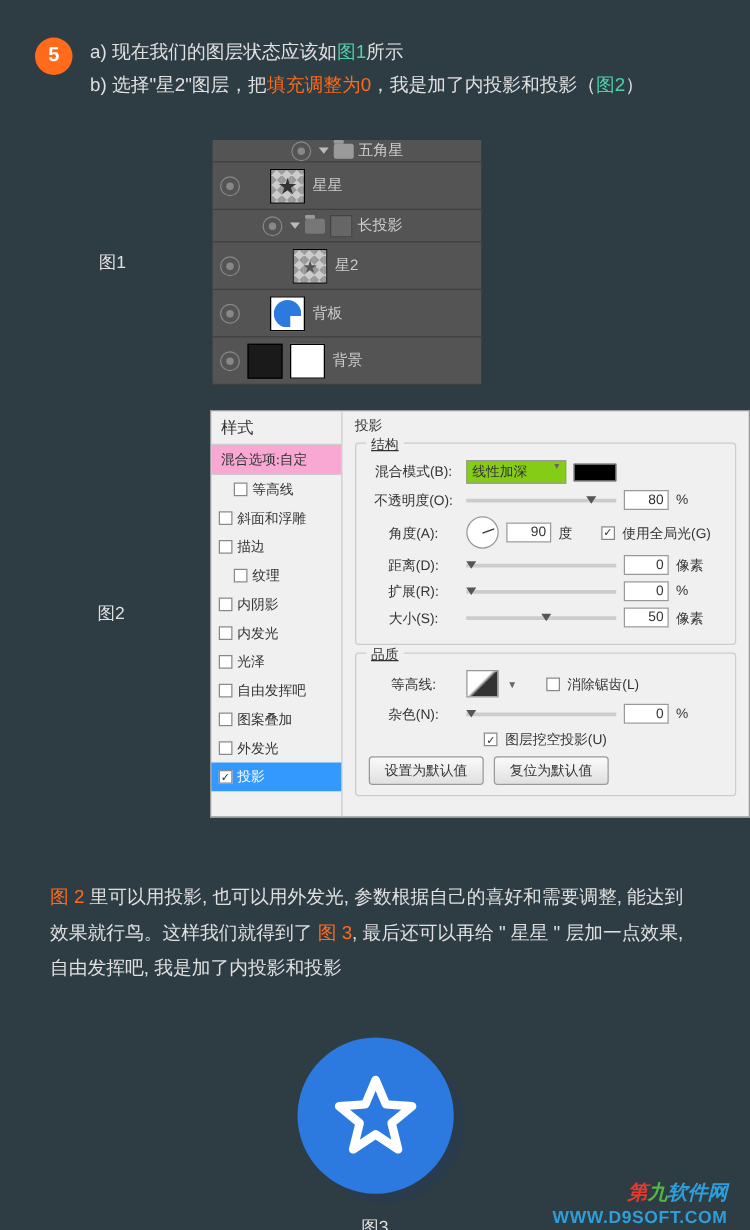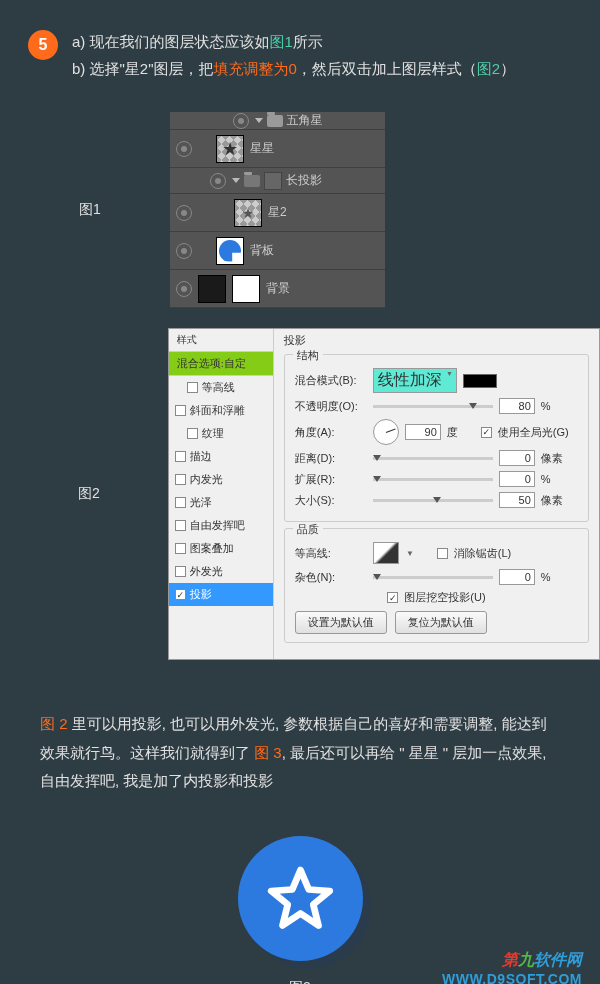--- a/index.html
+++ b/index.html
@@ -126,25 +126,25 @@
       color: #333;
       border: 1px solid #999;
     }
     .dialog-left {
       width: 105px;
       border-right: 1px solid #ccc;
     }
     .dialog-left-hdr {
       padding: 4px 8px;
       border-bottom: 1px solid #ccc;
-      font-size: 10px;
+      font-size: 13px;
     }
     .dialog-left-sub {
       padding: 4px 8px;
-      background: #84cc16;
+      background: #f9a8d4;
       border-bottom: 1px solid #ccc;
       font-family: Liberation Serif, serif;
     }
     .dialog-left-item {
       padding: 4px 6px;
       display: flex;
       align-items: center;
       gap: 4px;
     }
     .dialog-left-item.sel {
@@ -173,37 +173,38 @@
       padding: 8px 10px;
       position: relative;
     }
     .fieldset-title {
       position: absolute;
       top: -7px;
       left: 8px;
       background: #f0f0f0;
       padding: 0 4px;
       font-size: 11px;
+      text-decoration: underline;
     }
     .form-row {
       display: flex;
       align-items: center;
       margin: 5px 0;
       gap: 6px;
     }
     .form-label {
       width: 72px;
-      text-align: left;
+      text-align: center;
       font-size: 11px;
     }
     .dropdown {
       border: 1px solid #999;
-      background: #5eead4;
+      background: #84cc16;
       padding: 1px 14px 1px 4px;
-      font-size: 16px;
+      font-size: 11px;
       position: relative;
       min-width: 80px;
     }
     .dropdown::after {
       content:'▼';position:absolute;right:3px;top:1px;font-size:7px;color:#666;
     }
     .slider {
       flex: 1;
       height: 3px;
       background: #ccc;
@@ -278,21 +279,21 @@
 
 <div class="page-wrap">
 
   <div class="step-badge">5</div>
 
   <div class="top-text">
     <div>
       <span>a) 现在我们的图层状态应该如</span><span class="hl-green">图1</span><span>所示</span>
     </div>
     <div>
-      <span>b) 选择"星2"图层，把</span><span class="hl-orange">填充调整为0</span><span>，然后双击加上图层样式（</span><span class="hl-green">图2</span><span>）</span>
+      <span>b) 选择"星2"图层，把</span><span class="hl-orange">填充调整为0</span><span>，我是加了内投影和投影（</span><span class="hl-green">图2</span><span>）</span>
     </div>
   </div>
 
   <div class="fig-row" style="padding-left:30px">
     <div class="fig-label">图1</div>
     <div class="layers-panel">
       <div class="layer-row group">
         <span class="eye"></span>
         <span class="tri"></span>
         <span class="folder-icon"></span>
@@ -345,27 +346,31 @@
         <div class="dialog-left-hdr">样式</div>
         <div class="dialog-left-sub">混合选项:自定</div>
         <div class="dialog-left-item" style="padding-left:18px">
             <span class="cb"></span>
             <span>等高线</span>
           </div>
         <div class="dialog-left-item">
             <span class="cb"></span>
             <span>斜面和浮雕</span>
           </div>
+        <div class="dialog-left-item">
+            <span class="cb"></span>
+            <span>描边</span>
+          </div>
         <div class="dialog-left-item" style="padding-left:18px">
             <span class="cb"></span>
             <span>纹理</span>
           </div>
         <div class="dialog-left-item">
             <span class="cb"></span>
-            <span>描边</span>
+            <span>内阴影</span>
           </div>
         <div class="dialog-left-item">
             <span class="cb"></span>
             <span>内发光</span>
           </div>
         <div class="dialog-left-item">
             <span class="cb"></span>
             <span>光泽</span>
           </div>
         <div class="dialog-left-item">

